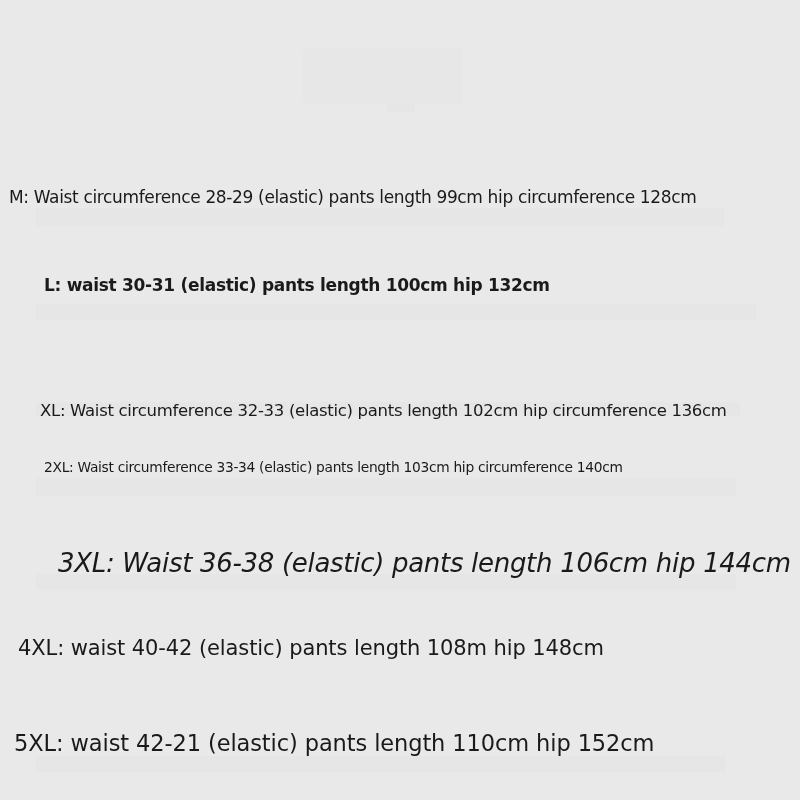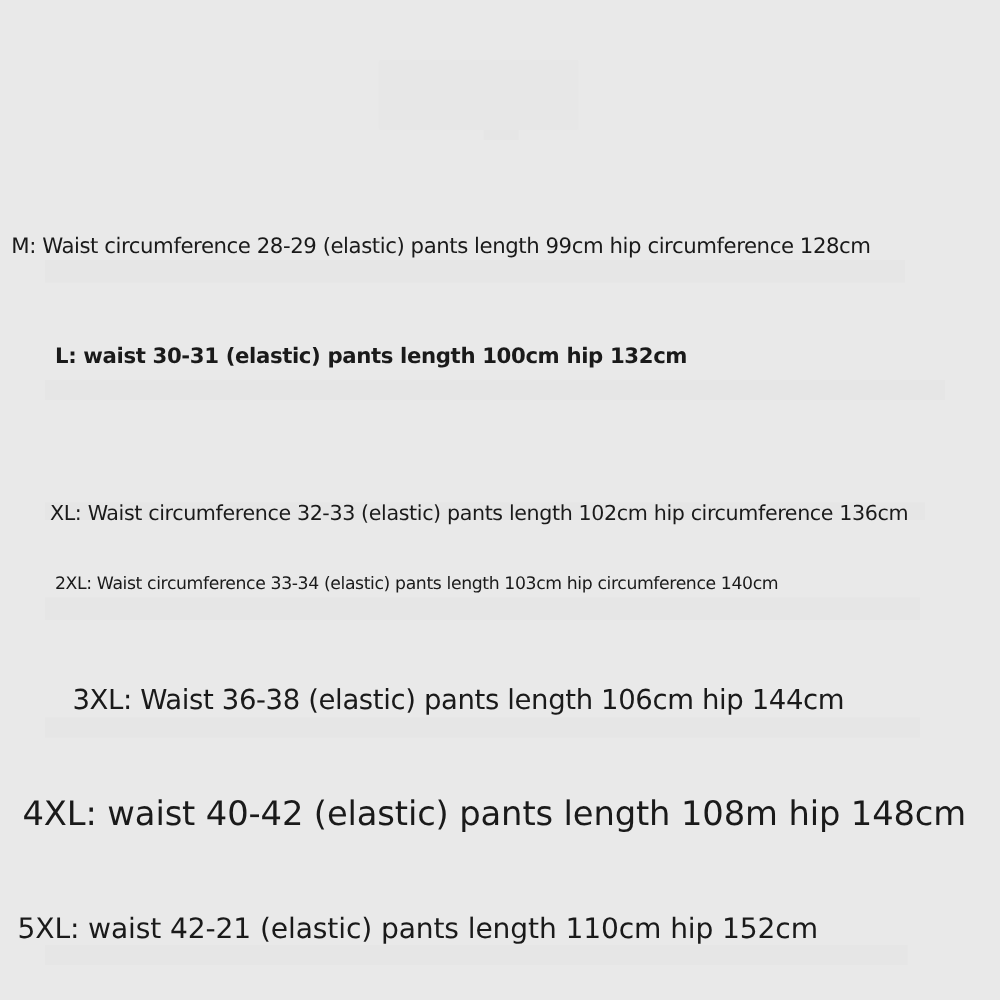--- a/index.html
+++ b/index.html
@@ -39,22 +39,22 @@
     .size-line {
       position: absolute;
       white-space: nowrap;
       letter-spacing: -0.2px;
       line-height: 1;
     }
     #line-m  { left: 9px;  top: 189px; font-size: 17px; letter-spacing: -0.35px; }
     #line-l  { left: 44px; top: 277px; font-size: 17px; letter-spacing: -0.3px; font-weight: bold; }
     #line-xl { left: 40px; top: 370px; font-size: 16.5px; line-height: 17px; white-space: normal; width: 720px; letter-spacing: -0.3px; margin-top: 32px; }
     #line-2xl{ left: 44px; top: 461px; font-size: 13.8px; letter-spacing: -0.3px; text-align: right; }
-    #line-3xl{ left: 58px; top: 550px; font-size: 22px; letter-spacing: -0.3px; }
-    #line-4xl{ left: 18px; top: 638px; font-size: 27px; letter-spacing: -0.1px; }
+    #line-3xl{ left: 58px; top: 550px; font-size: 26px; letter-spacing: -0.3px; font-style: italic; }
+    #line-4xl{ left: 18px; top: 638px; font-size: 21px; letter-spacing: -0.1px; }
     #line-5xl{ left: 14px; top: 732px; font-size: 22.5px; letter-spacing: -0.1px; }
   </style>
 </head>
 <body>
 
 <div>
   <div class="ghost-box"></div>
   <div class="ghost-tab"></div>
 
   <div class="band" style="left:36px;top:208px;width:688px;height:18px;"></div>

